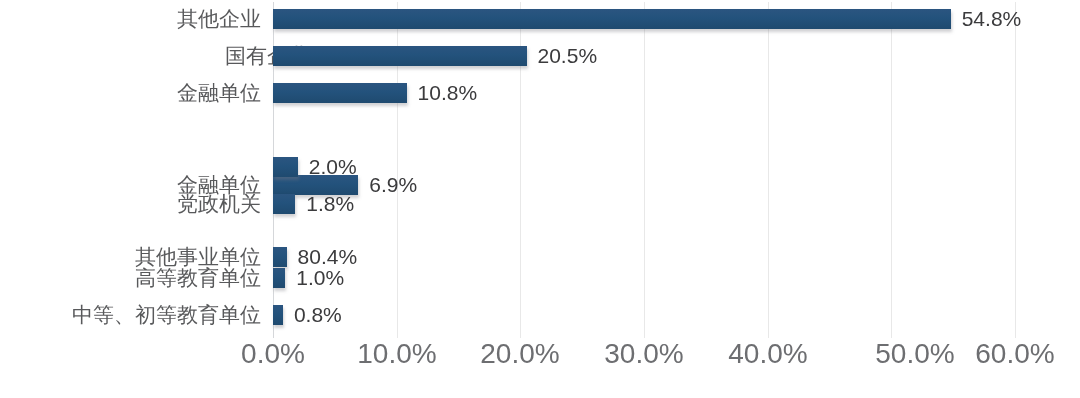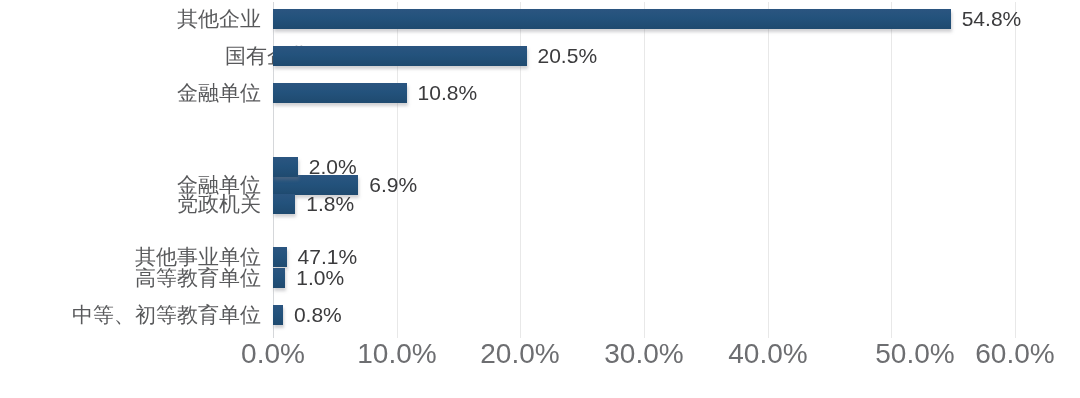--- a/index.html
+++ b/index.html
@@ -140,21 +140,21 @@
           <div class="val-label" style="left: 308.733px;">2.0%</div>
         </div>
         <div class="row" style="top: 185px;">
           <div class="cat-label">党政机关</div>
           <div class="bar" style="width: 22.3px;"></div>
           <div class="val-label" style="left: 306.26px;">1.8%</div>
         </div>
         <div class="row" style="top: 238px;">
           <div class="cat-label">其他事业单位</div>
           <div class="bar" style="width: 13.6px;"></div>
-          <div class="val-label" style="left: 297.603px;">47.1%</div>
+          <div class="val-label" style="left: 297.603px;">80.4%</div>
         </div>
         <div class="row" style="top: 259px;">
           <div class="cat-label">高等教育单位</div>
           <div class="bar" style="width: 12.4px;"></div>
           <div class="val-label" style="left: 296.367px;">1.0%</div>
         </div>
         <div class="row" style="top: 296px;">
           <div class="cat-label">中等、初等教育单位</div>
           <div class="bar" style="width: 9.9px;"></div>
           <div class="val-label" style="left: 293.893px;">0.8%</div>

